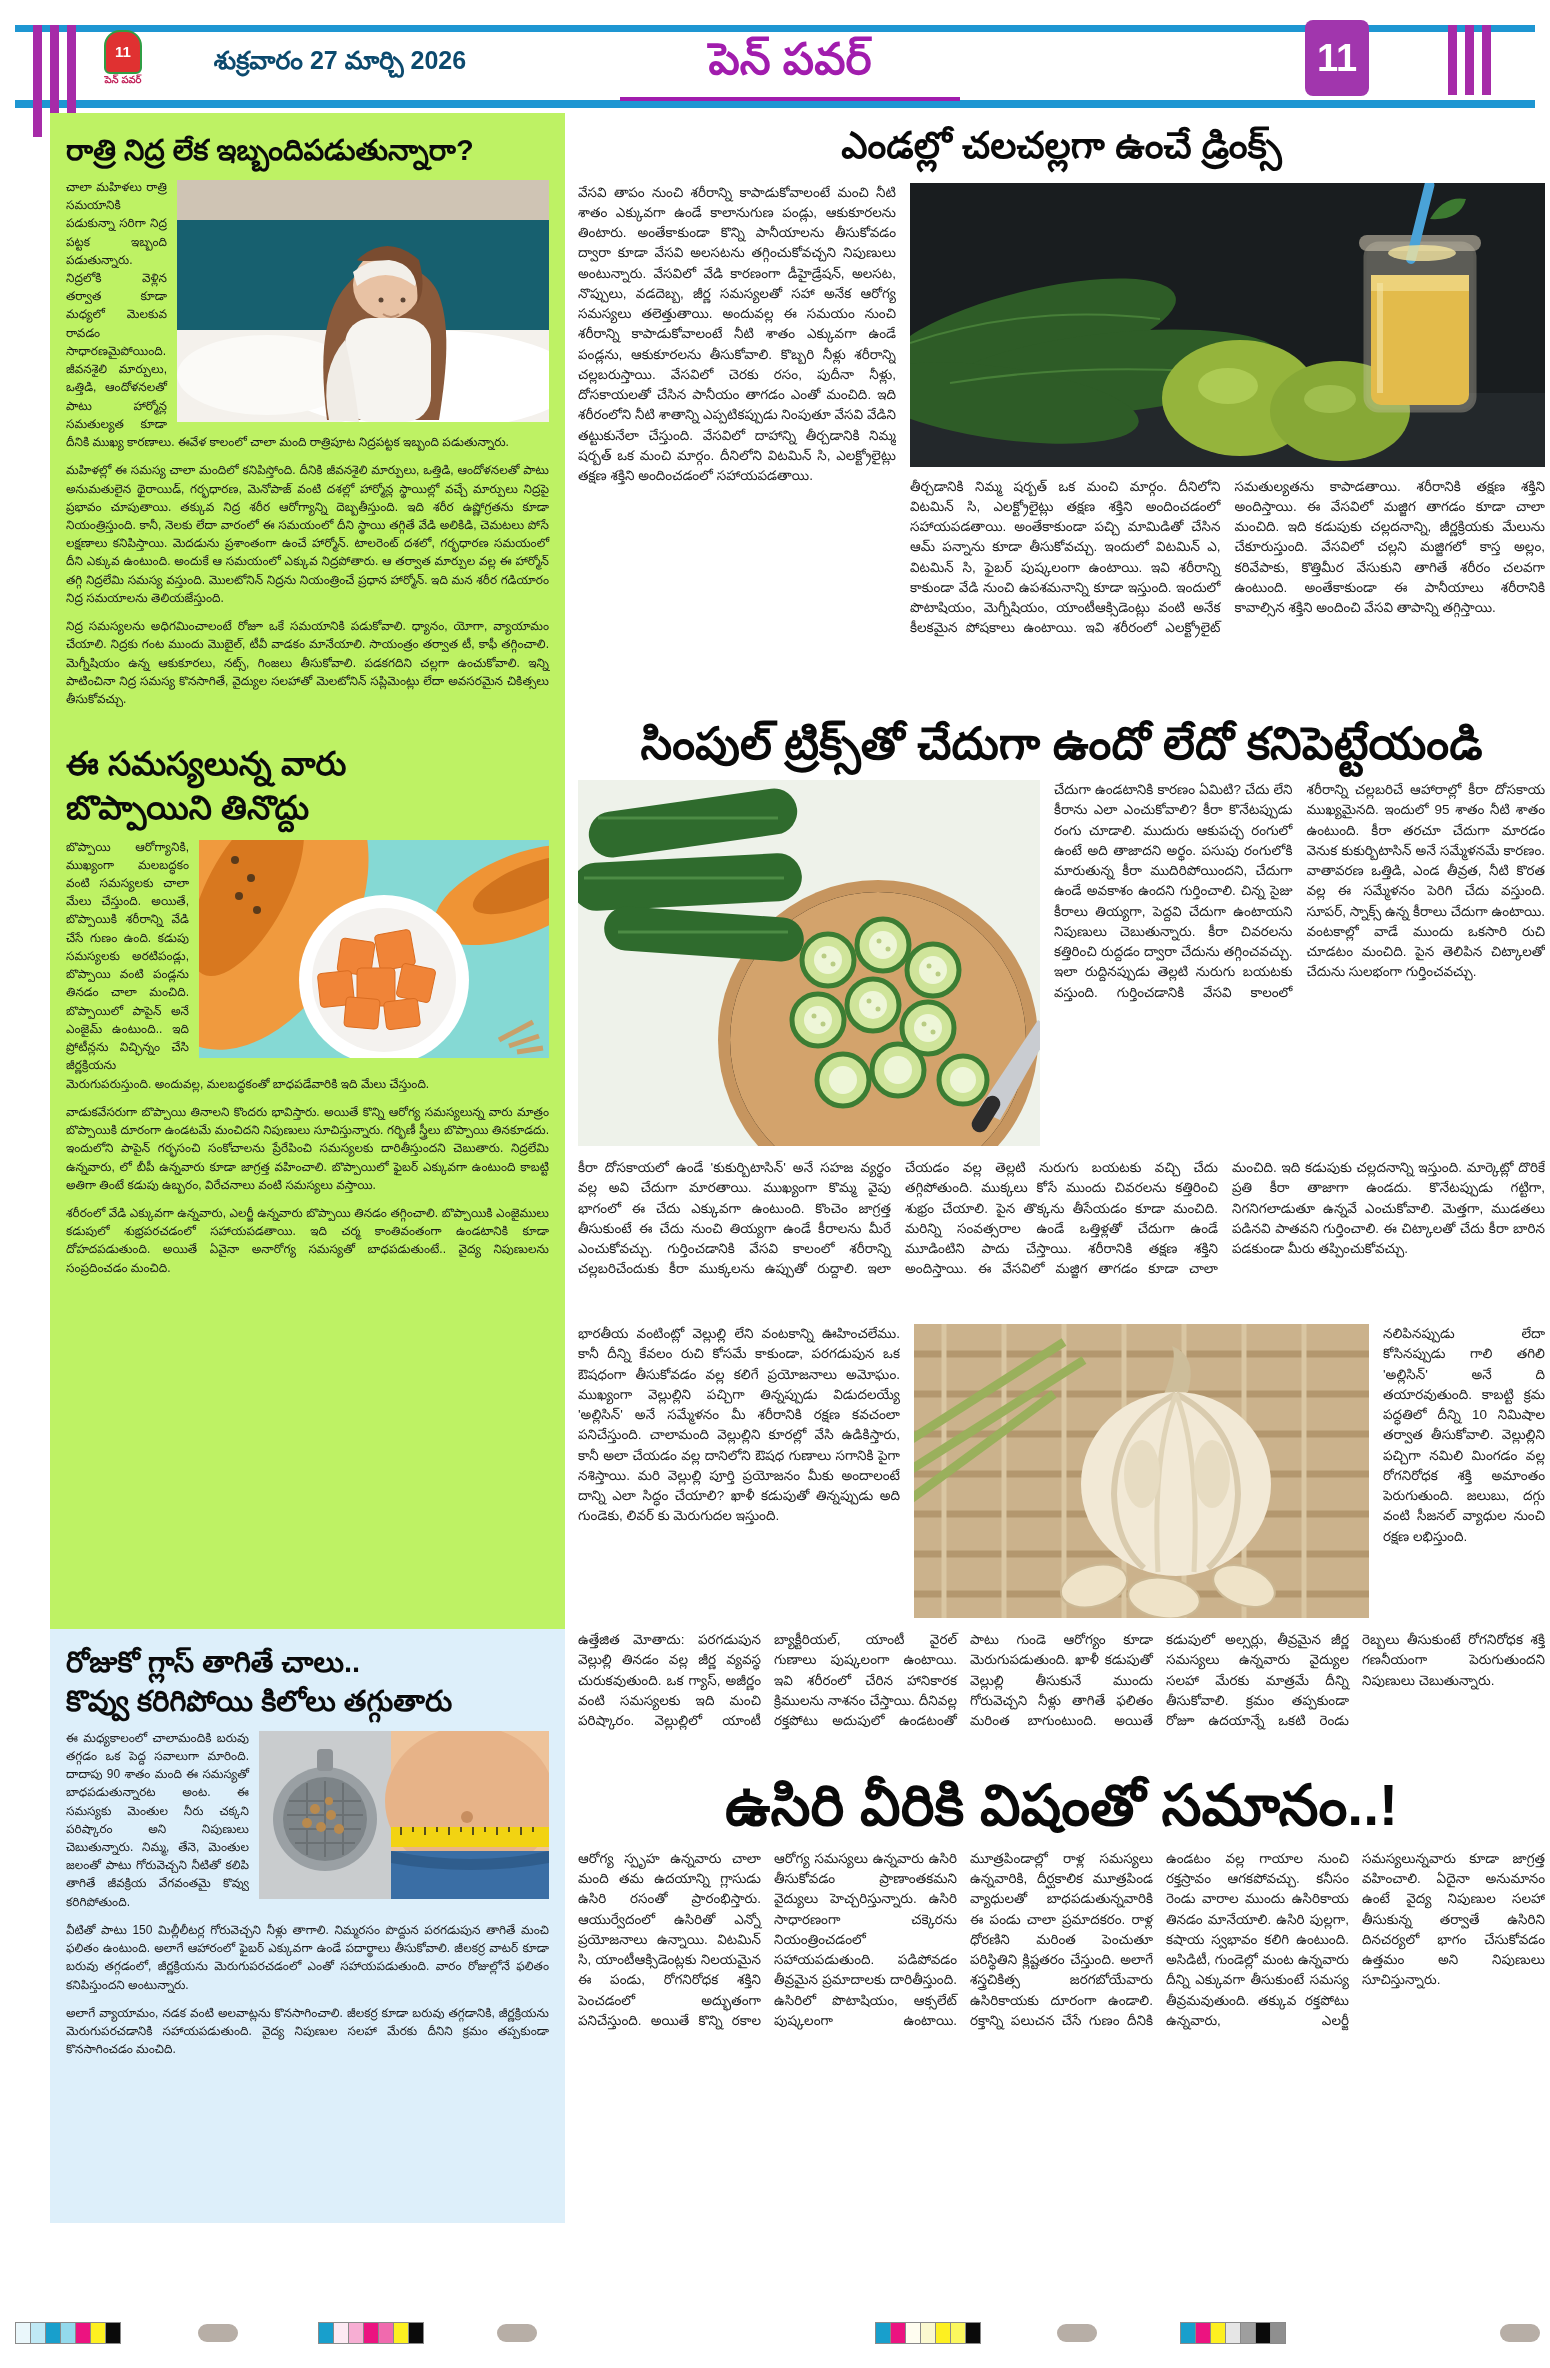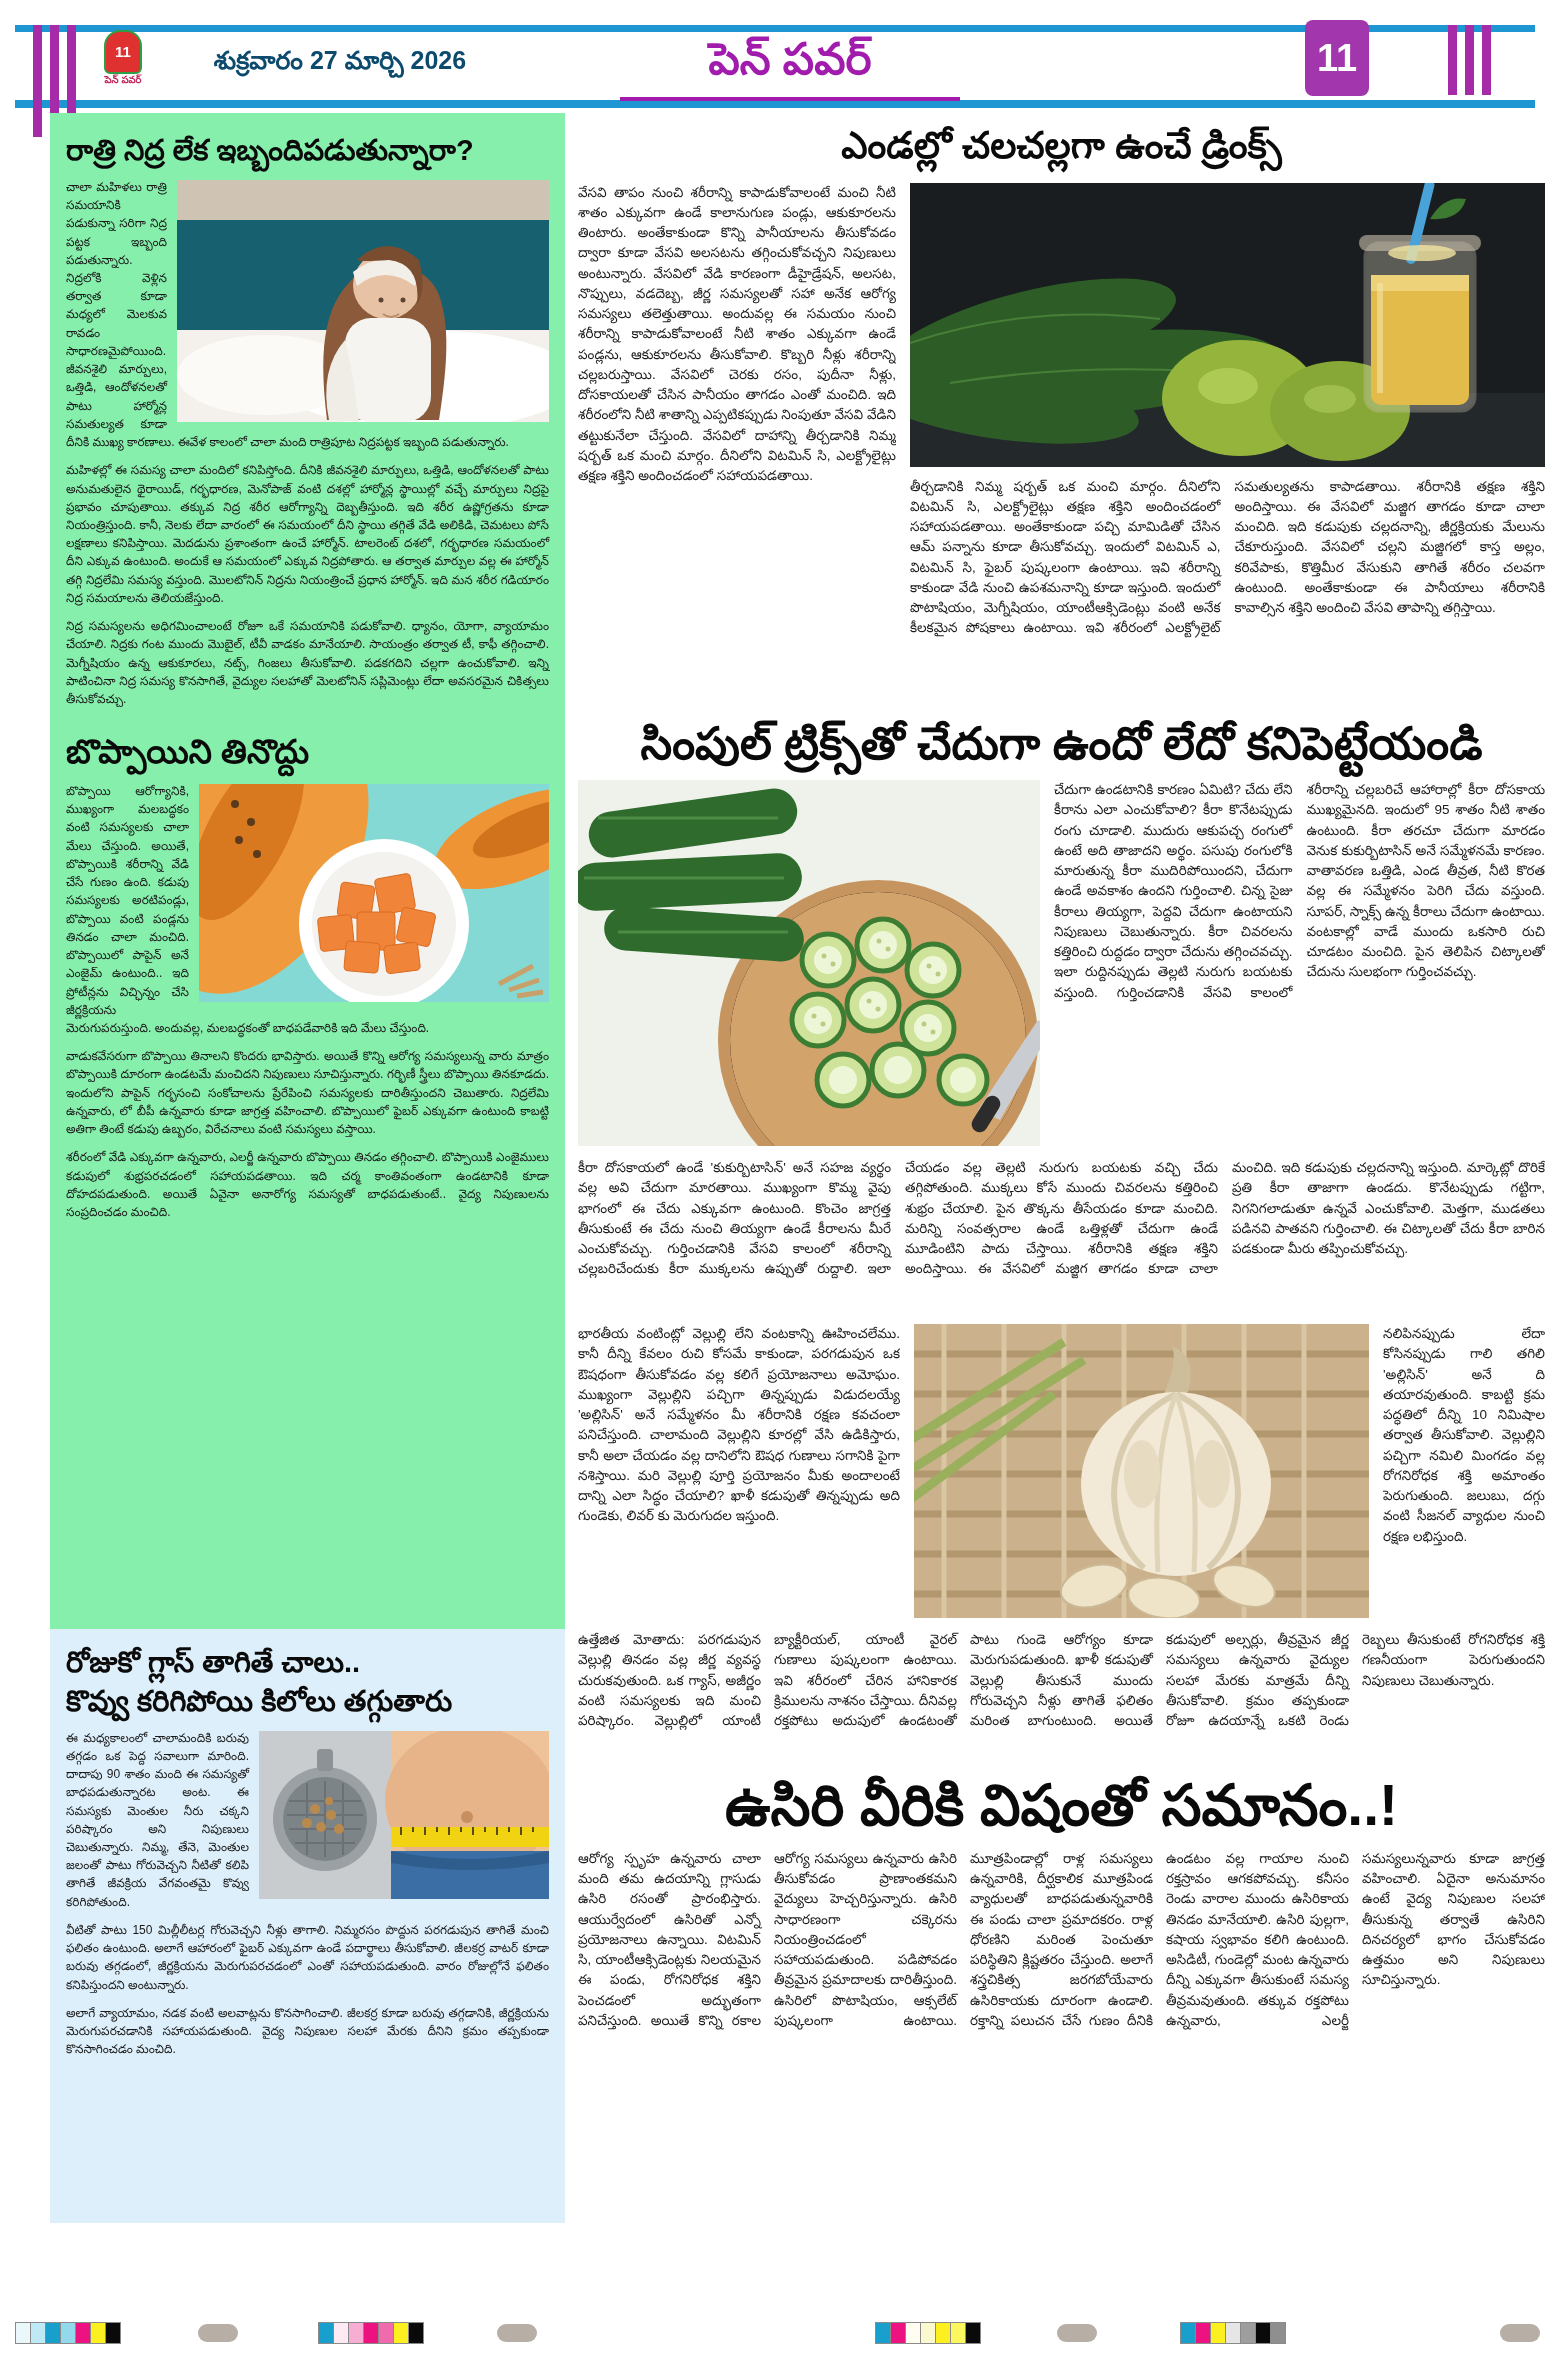--- a/index.html
+++ b/index.html
@@ -16,21 +16,21 @@
   #logo{left:95px;top:30px;width:56px;height:70px;text-align:center;}
   #logo .shield{width:34px;height:40px;margin:0 auto;background:#e03131;border-radius:16px 16px 6px 6px;
     border:2px solid #2f9e44;color:#fff;font-weight:bold;font-size:15px;line-height:40px;}
   #logo .logoname{font-size:10px;font-weight:bold;color:#c2255c;white-space:nowrap;}
   #date-line{left:170px;top:46px;width:340px;text-align:center;font-size:25px;font-weight:bold;color:#0c4a6e;}
   #masthead{left:620px;top:34px;width:340px;text-align:center;font-size:44px;font-weight:bold;color:#a11cad;
     border-bottom:4px solid #a11cad;padding-bottom:2px;}
   #page-badge{left:1305px;top:20px;width:64px;height:76px;background:#a136ad;border-radius:8px;
     color:#fff;font-size:38px;font-weight:bold;text-align:center;line-height:76px;}
   
-  #left-pink{left:50px;top:113px;width:515px;height:1576px;background:#86efac;overflow:hidden;}
+  #left-pink{left:50px;top:113px;width:515px;height:1576px;background:#bef264;overflow:hidden;}
   #left-blue{left:50px;top:1629px;width:515px;height:594px;background:#ddeffa;overflow:hidden;}
   .lart{padding:12px 16px 8px 16px;}
   .lhead{font-weight:bold;color:#0b0b0b;line-height:1.2;}
   .lhead.h1{font-size:29px;margin:8px 0 10px 0;}
   .lhead.h2{font-size:33px;margin:6px 0 10px 0;}
   .lhead.h3{font-size:29px;margin:4px 0 10px 0;}
   .lbody{font-size:12px;line-height:1.52;text-align:justify;}
   .lbody p{margin:0 0 10px 0;}
   .fimg{float:right;margin:2px 0 8px 10px;background:#ddd;}
   
@@ -105,20 +105,21 @@
           <circle cx="226" cy="120" r="2.5" fill="#5b4434"></circle>
         <path d="M206 134 q8 6 16 0" stroke="#b98c6e" stroke-width="2" fill="none"></path>
       </svg>
       <p>చాలా మహిళలు రాత్రి సమయానికి పడుకున్నా సరిగా నిద్ర పట్టక ఇబ్బంది పడుతున్నారు. నిద్రలోకి వెళ్లిన తర్వాత కూడా మధ్యలో మెలకువ రావడం సాధారణమైపోయింది. జీవనశైలి మార్పులు, ఒత్తిడి, ఆందోళనలతో పాటు హార్మోన్ల సమతుల్యత కూడా దీనికి ముఖ్య కారణాలు. ఈవేళ కాలంలో చాలా మంది రాత్రిపూట నిద్రపట్టక ఇబ్బంది పడుతున్నారు.</p>
       <p>మహిళల్లో ఈ సమస్య చాలా మందిలో కనిపిస్తోంది. దీనికి జీవనశైలి మార్పులు, ఒత్తిడి, ఆందోళనలతో పాటు అనుమతులైన థైరాయిడ్, గర్భధారణ, మెనోపాజ్ వంటి దశల్లో హార్మోన్ల స్థాయిల్లో వచ్చే మార్పులు నిద్రపై ప్రభావం చూపుతాయి. తక్కువ నిద్ర శరీర ఆరోగ్యాన్ని దెబ్బతీస్తుంది. ఇది శరీర ఉష్ణోగ్రతను కూడా నియంత్రిస్తుంది. కానీ, నెలకు లేదా వారంలో ఈ సమయంలో దీని స్థాయి తగ్గితే వేడి అలికిడి, చెమటలు పోసే లక్షణాలు కనిపిస్తాయి. మెదడును ప్రశాంతంగా ఉంచే హార్మోన్. టాలరెంట్ దశలో, గర్భధారణ సమయంలో దీని ఎక్కువ ఉంటుంది. అందుకే ఆ సమయంలో ఎక్కువ నిద్రపోతారు. ఆ తర్వాత మార్పుల వల్ల ఈ హార్మోన్ తగ్గి నిద్రలేమి సమస్య వస్తుంది. మొలటోనిన్ నిద్రను నియంత్రించే ప్రధాన హార్మోన్. ఇది మన శరీర గడియారం నిద్ర సమయాలను తెలియజేస్తుంది.</p>
       <p>నిద్ర సమస్యలను అధిగమించాలంటే రోజూ ఒకే సమయానికి పడుకోవాలి. ధ్యానం, యోగా, వ్యాయామం చేయాలి. నిద్రకు గంట ముందు మొబైల్, టీవీ వాడకం మానేయాలి. సాయంత్రం తర్వాత టీ, కాఫీ తగ్గించాలి. మెగ్నీషియం ఉన్న ఆకుకూరలు, నట్స్, గింజలు తీసుకోవాలి. పడకగదిని చల్లగా ఉంచుకోవాలి. ఇన్ని పాటించినా నిద్ర సమస్య కొనసాగితే, వైద్యుల సలహాతో మెలటోనిన్ సప్లిమెంట్లు లేదా అవసరమైన చికిత్సలు తీసుకోవచ్చు.</p>
     </div>
   </div>
 
   <div class="lart">
+    <div class="lhead h2">ఈ సమస్యలున్న వారు</div>
     <div class="lhead h2" style="margin-top:-6px;">బొప్పాయిని తినొద్దు</div>
     <div class="lbody">
       <svg class="fimg" width="350" height="218" viewBox="0 0 350 218">
         <rect width="350" height="218" fill="#85d9d4"></rect>
         <ellipse cx="60" cy="70" rx="95" ry="150" fill="#f09a3e" transform="rotate(28 60 70)"></ellipse>
         <ellipse cx="48" cy="50" rx="40" ry="95" fill="#d8781f" transform="rotate(28 48 50)"></ellipse>
         <circle cx="36" cy="20" r="4" fill="#5a3a1a"></circle>
           <circle cx="52" cy="38" r="4" fill="#5a3a1a"></circle>
         <circle cx="40" cy="56" r="4" fill="#5a3a1a"></circle>
           <circle cx="58" cy="70" r="4" fill="#5a3a1a"></circle>

